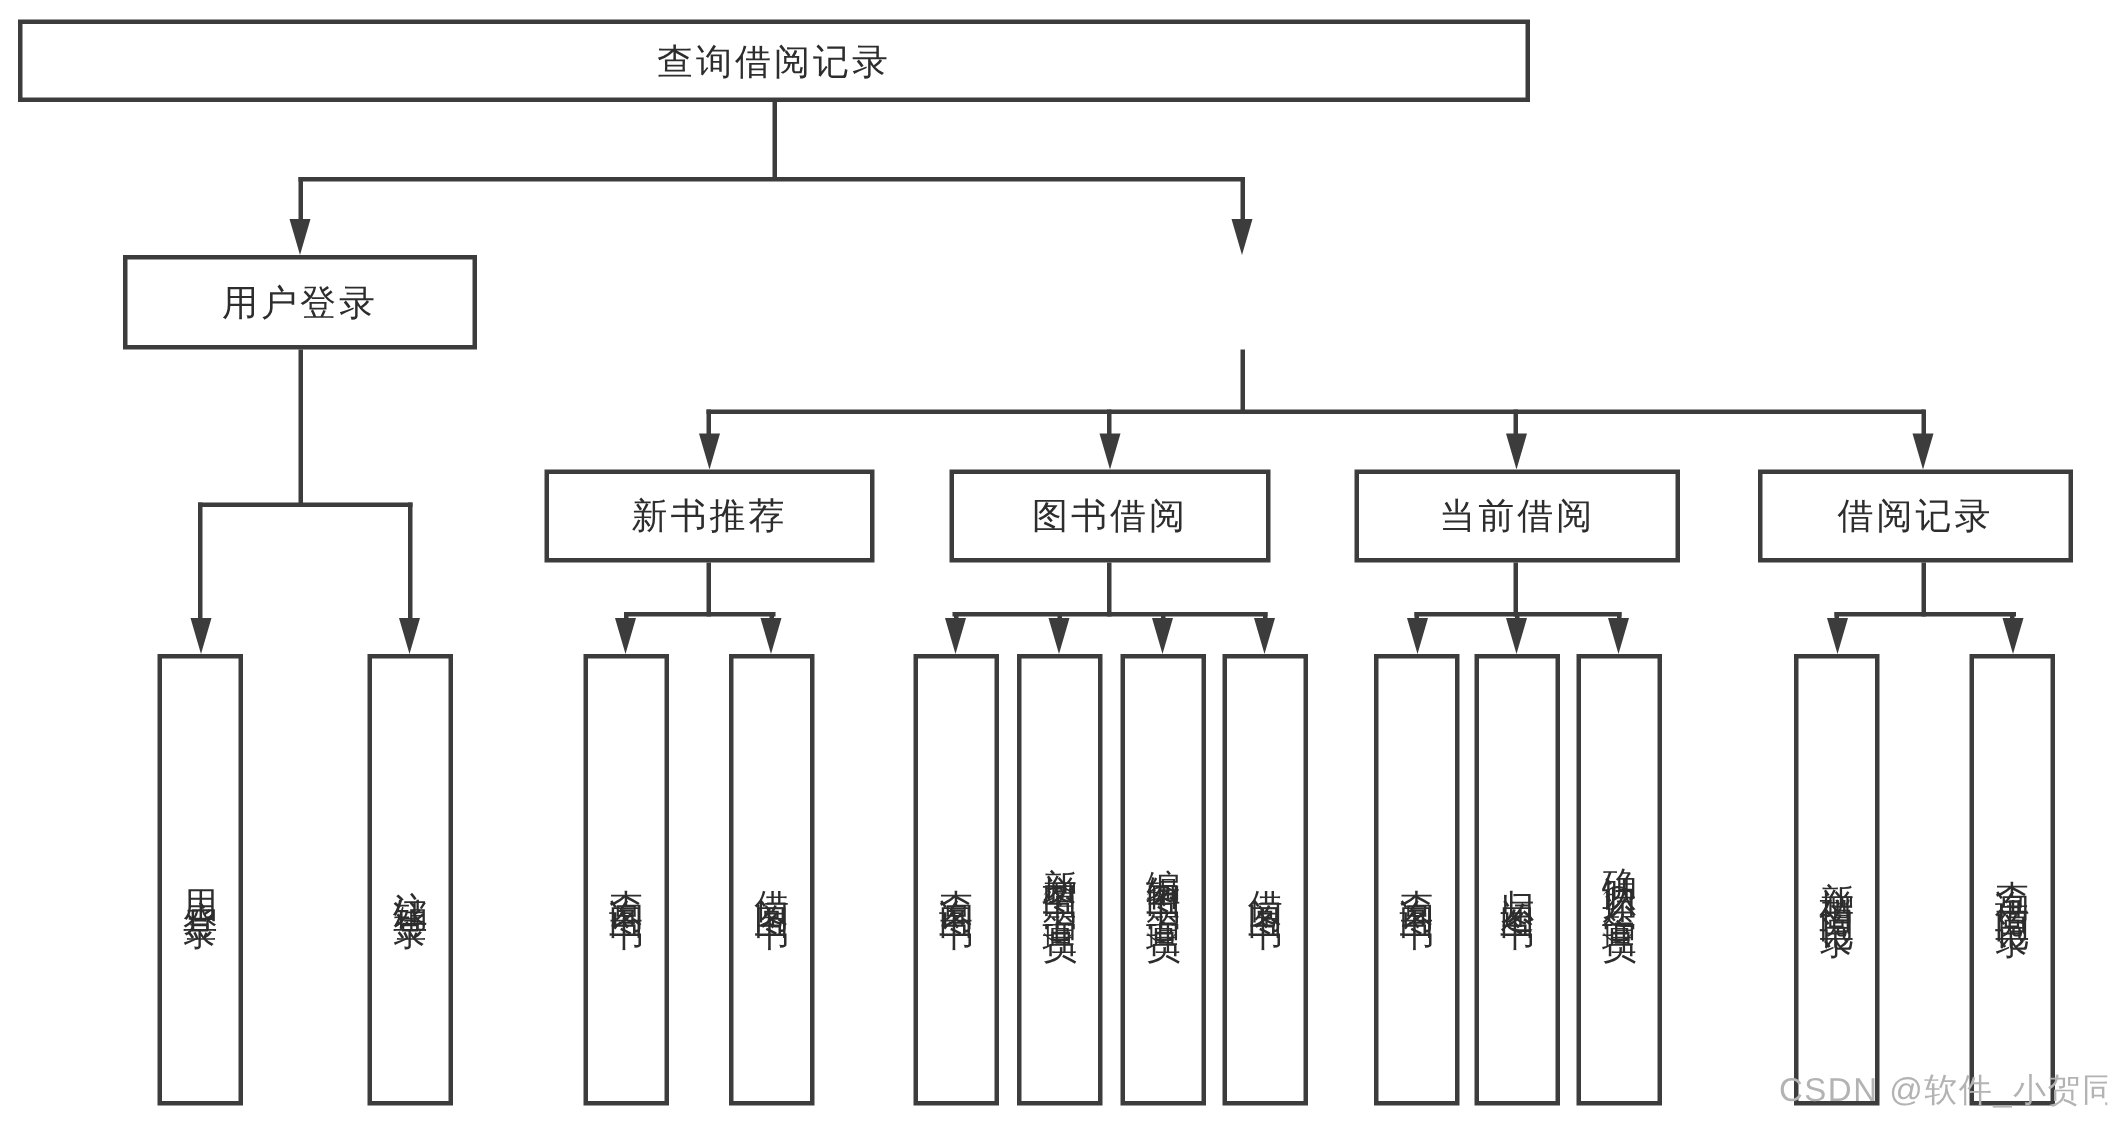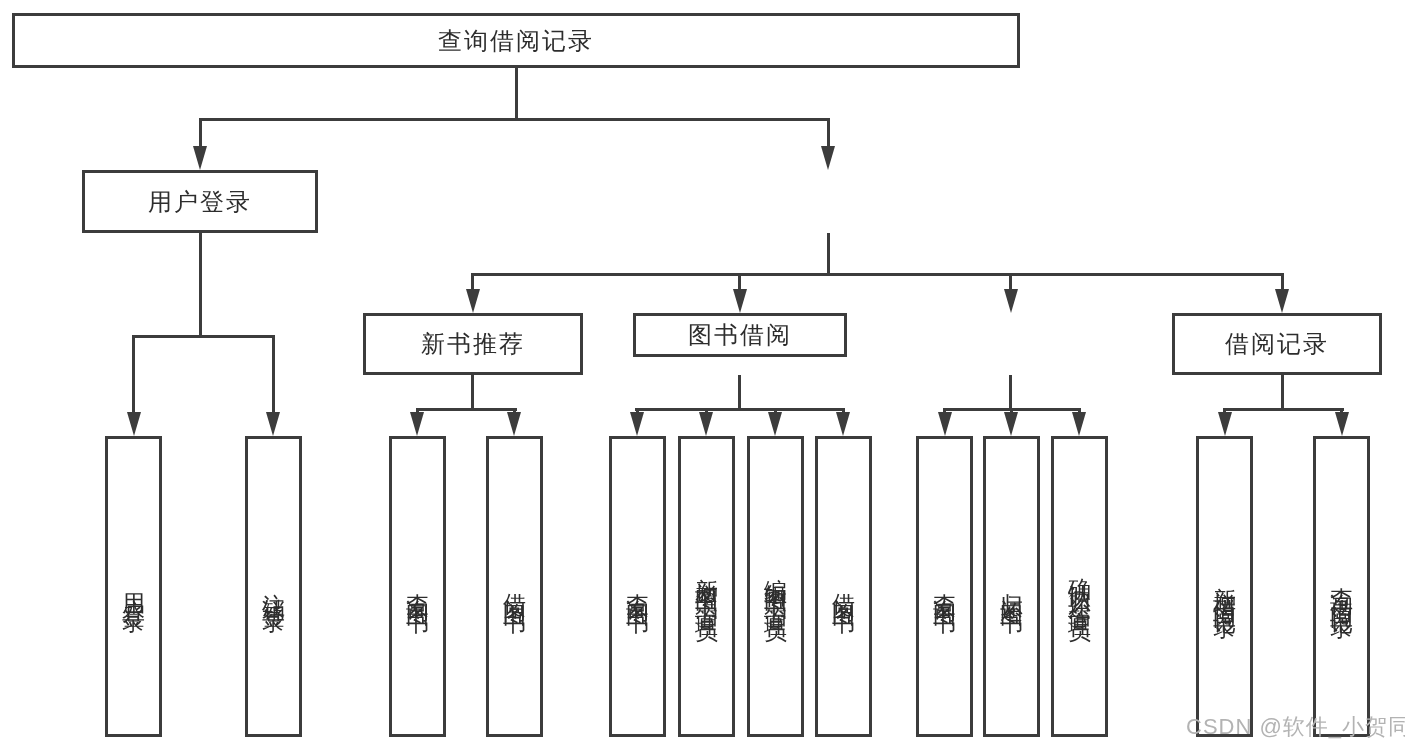--- a/index.html
+++ b/index.html
@@ -72,22 +72,25 @@
   <div class="line" style="left:738px;top:273px;width:3px;height:18px"></div>
   <div class="arrow" style="left:733px;top:289px"></div>
   <div class="line" style="left:1009px;top:273px;width:3px;height:18px"></div>
   <div class="arrow" style="left:1004px;top:289px"></div>
   <div class="line" style="left:1281px;top:273px;width:3px;height:18px"></div>
   <div class="arrow" style="left:1275px;top:289px"></div>
 
   <div class="hbox" style="left:363px;top:313px;width:220px;height:62px">
     <span>新书推荐</span>
   </div>
-  <div class="hbox" style="left:633px;top:313px;width:214px;height:44px">
+  <div class="hbox" style="left:633px;top:313px;width:214px;height:62px">
     <span>图书借阅</span>
+  </div>
+  <div class="hbox" style="left:903px;top:313px;width:217px;height:62px">
+    <span>当前借阅</span>
   </div>
   <div class="hbox" style="left:1172px;top:313px;width:210px;height:62px">
     <span>借阅记录</span>
   </div>
 
   <div class="line" style="left:471px;top:375px;width:3px;height:36px"></div>
   <div class="line" style="left:416px;top:408px;width:101px;height:3px"></div>
   <div class="line" style="left:416px;top:408px;width:3px;height:8px"></div>
   <div class="arrow" style="left:410px;top:412px"></div>
   <div class="line" style="left:513px;top:408px;width:3px;height:8px"></div>

